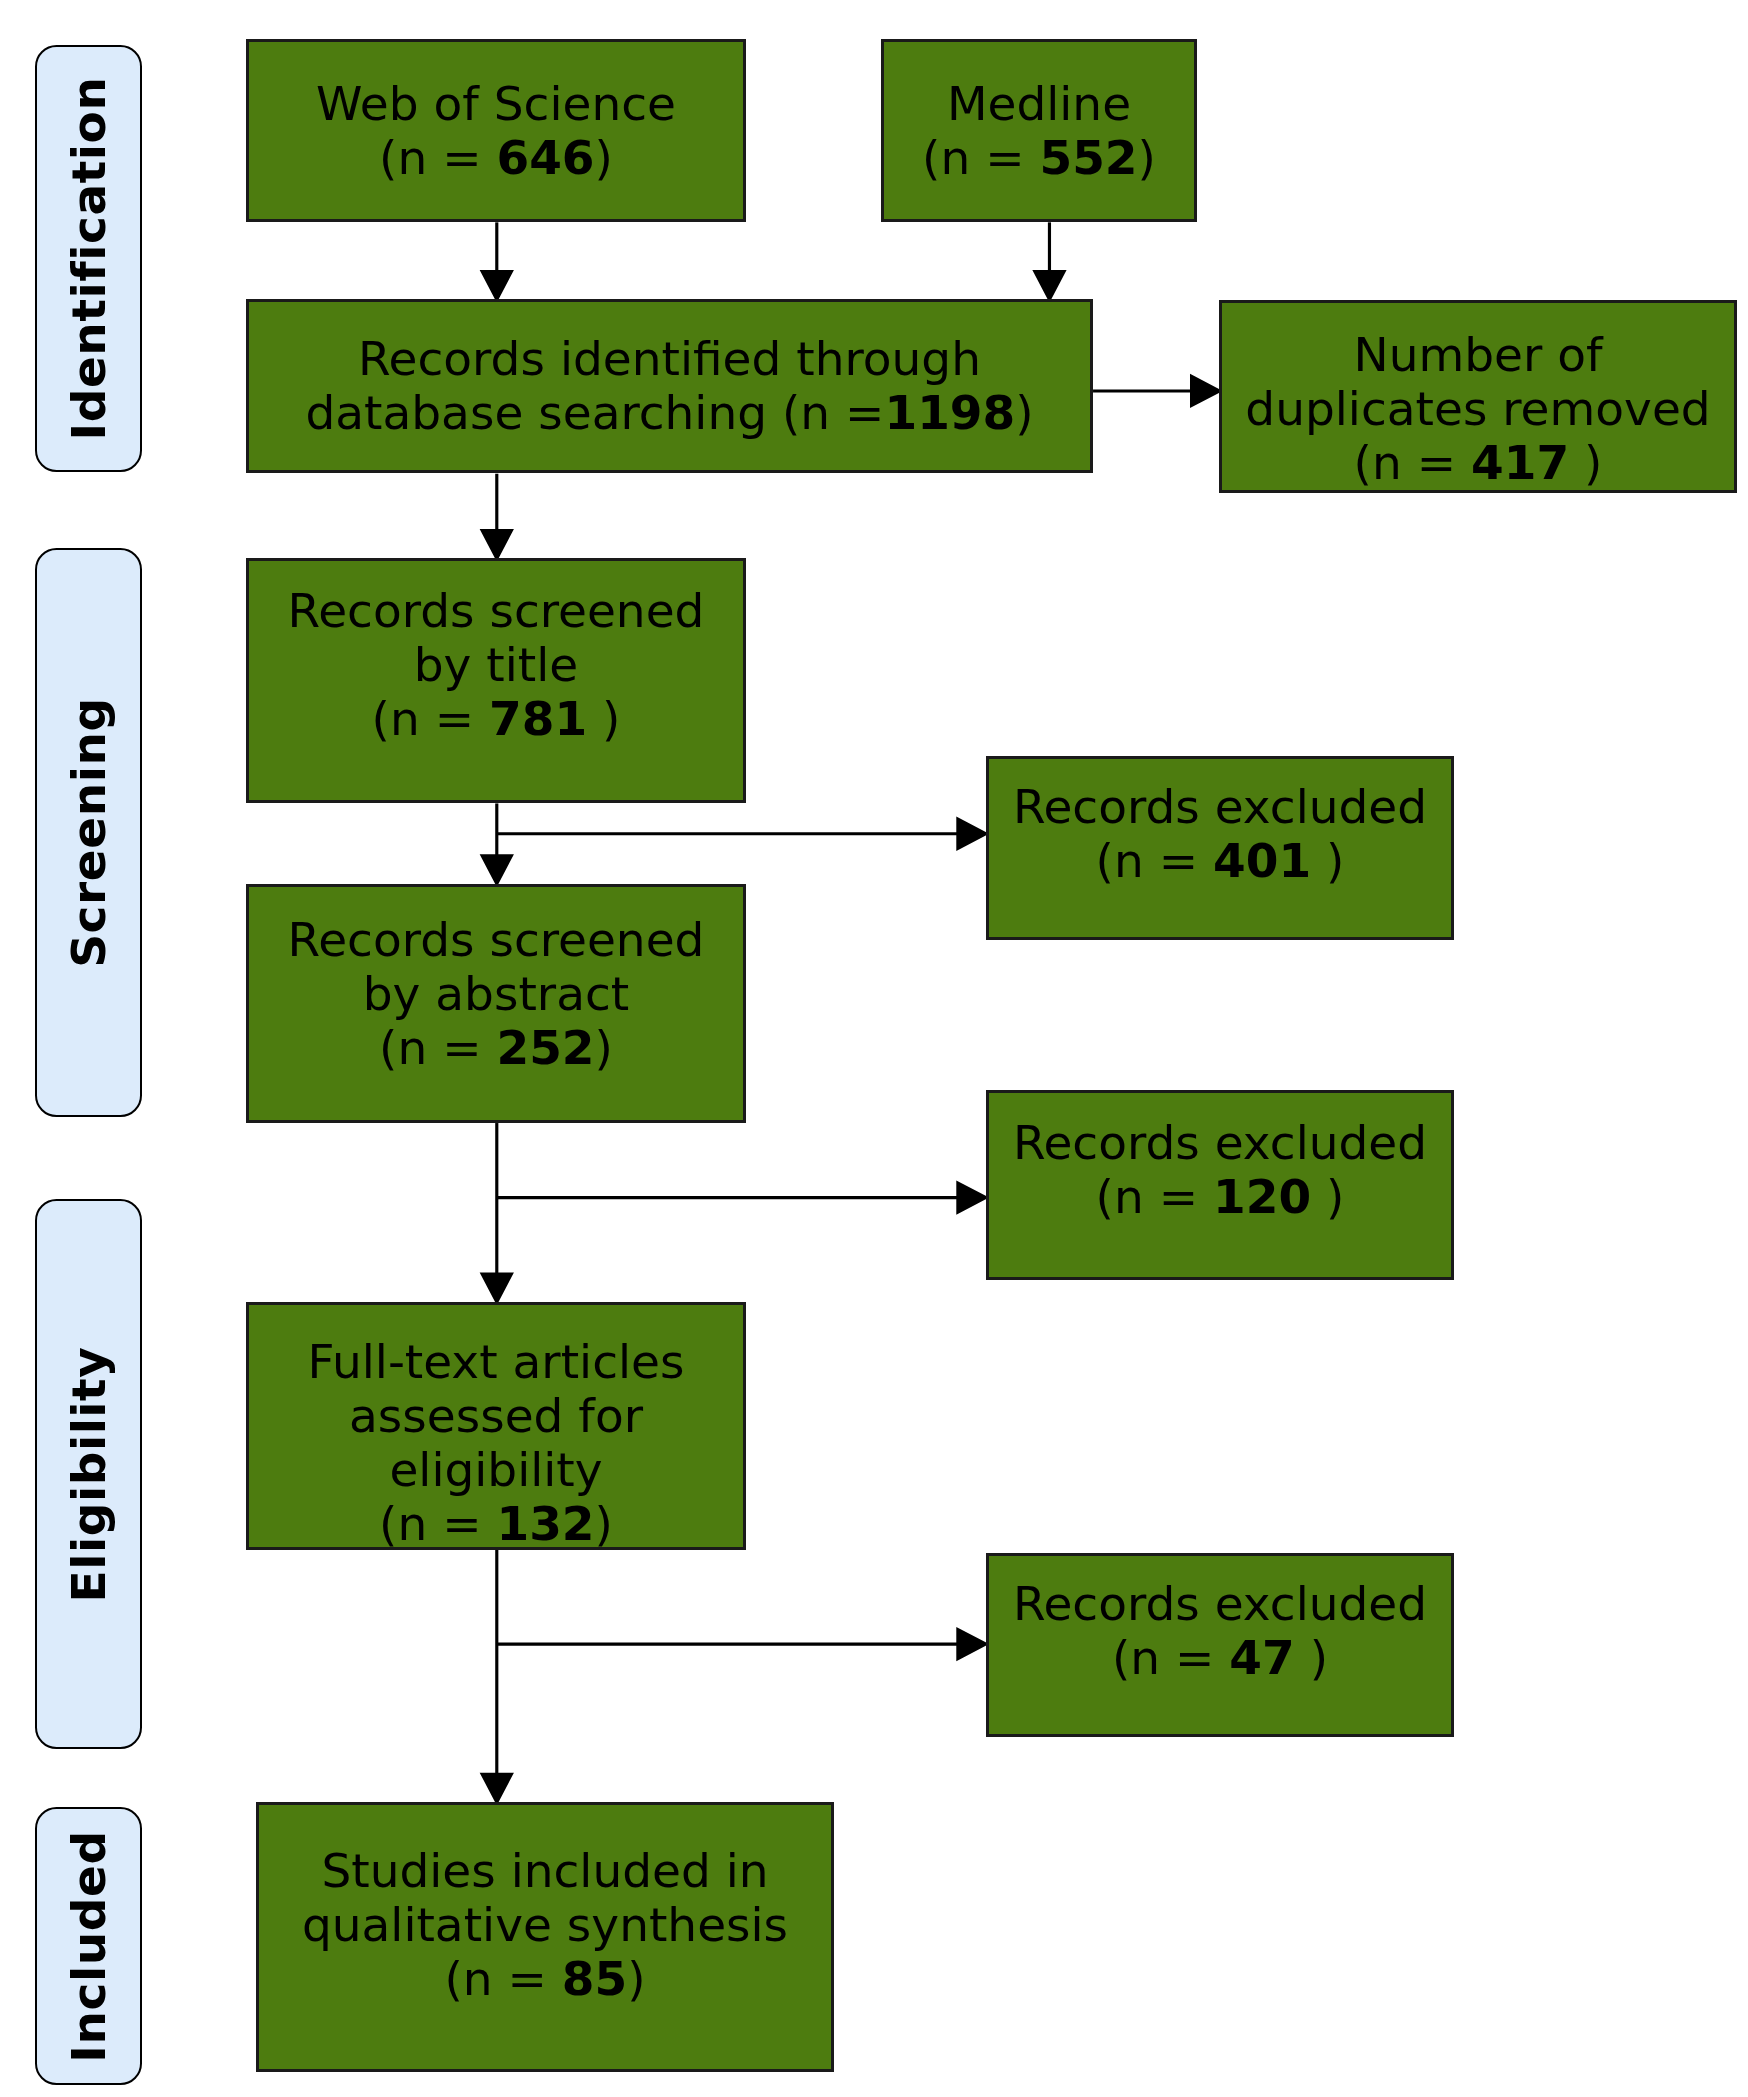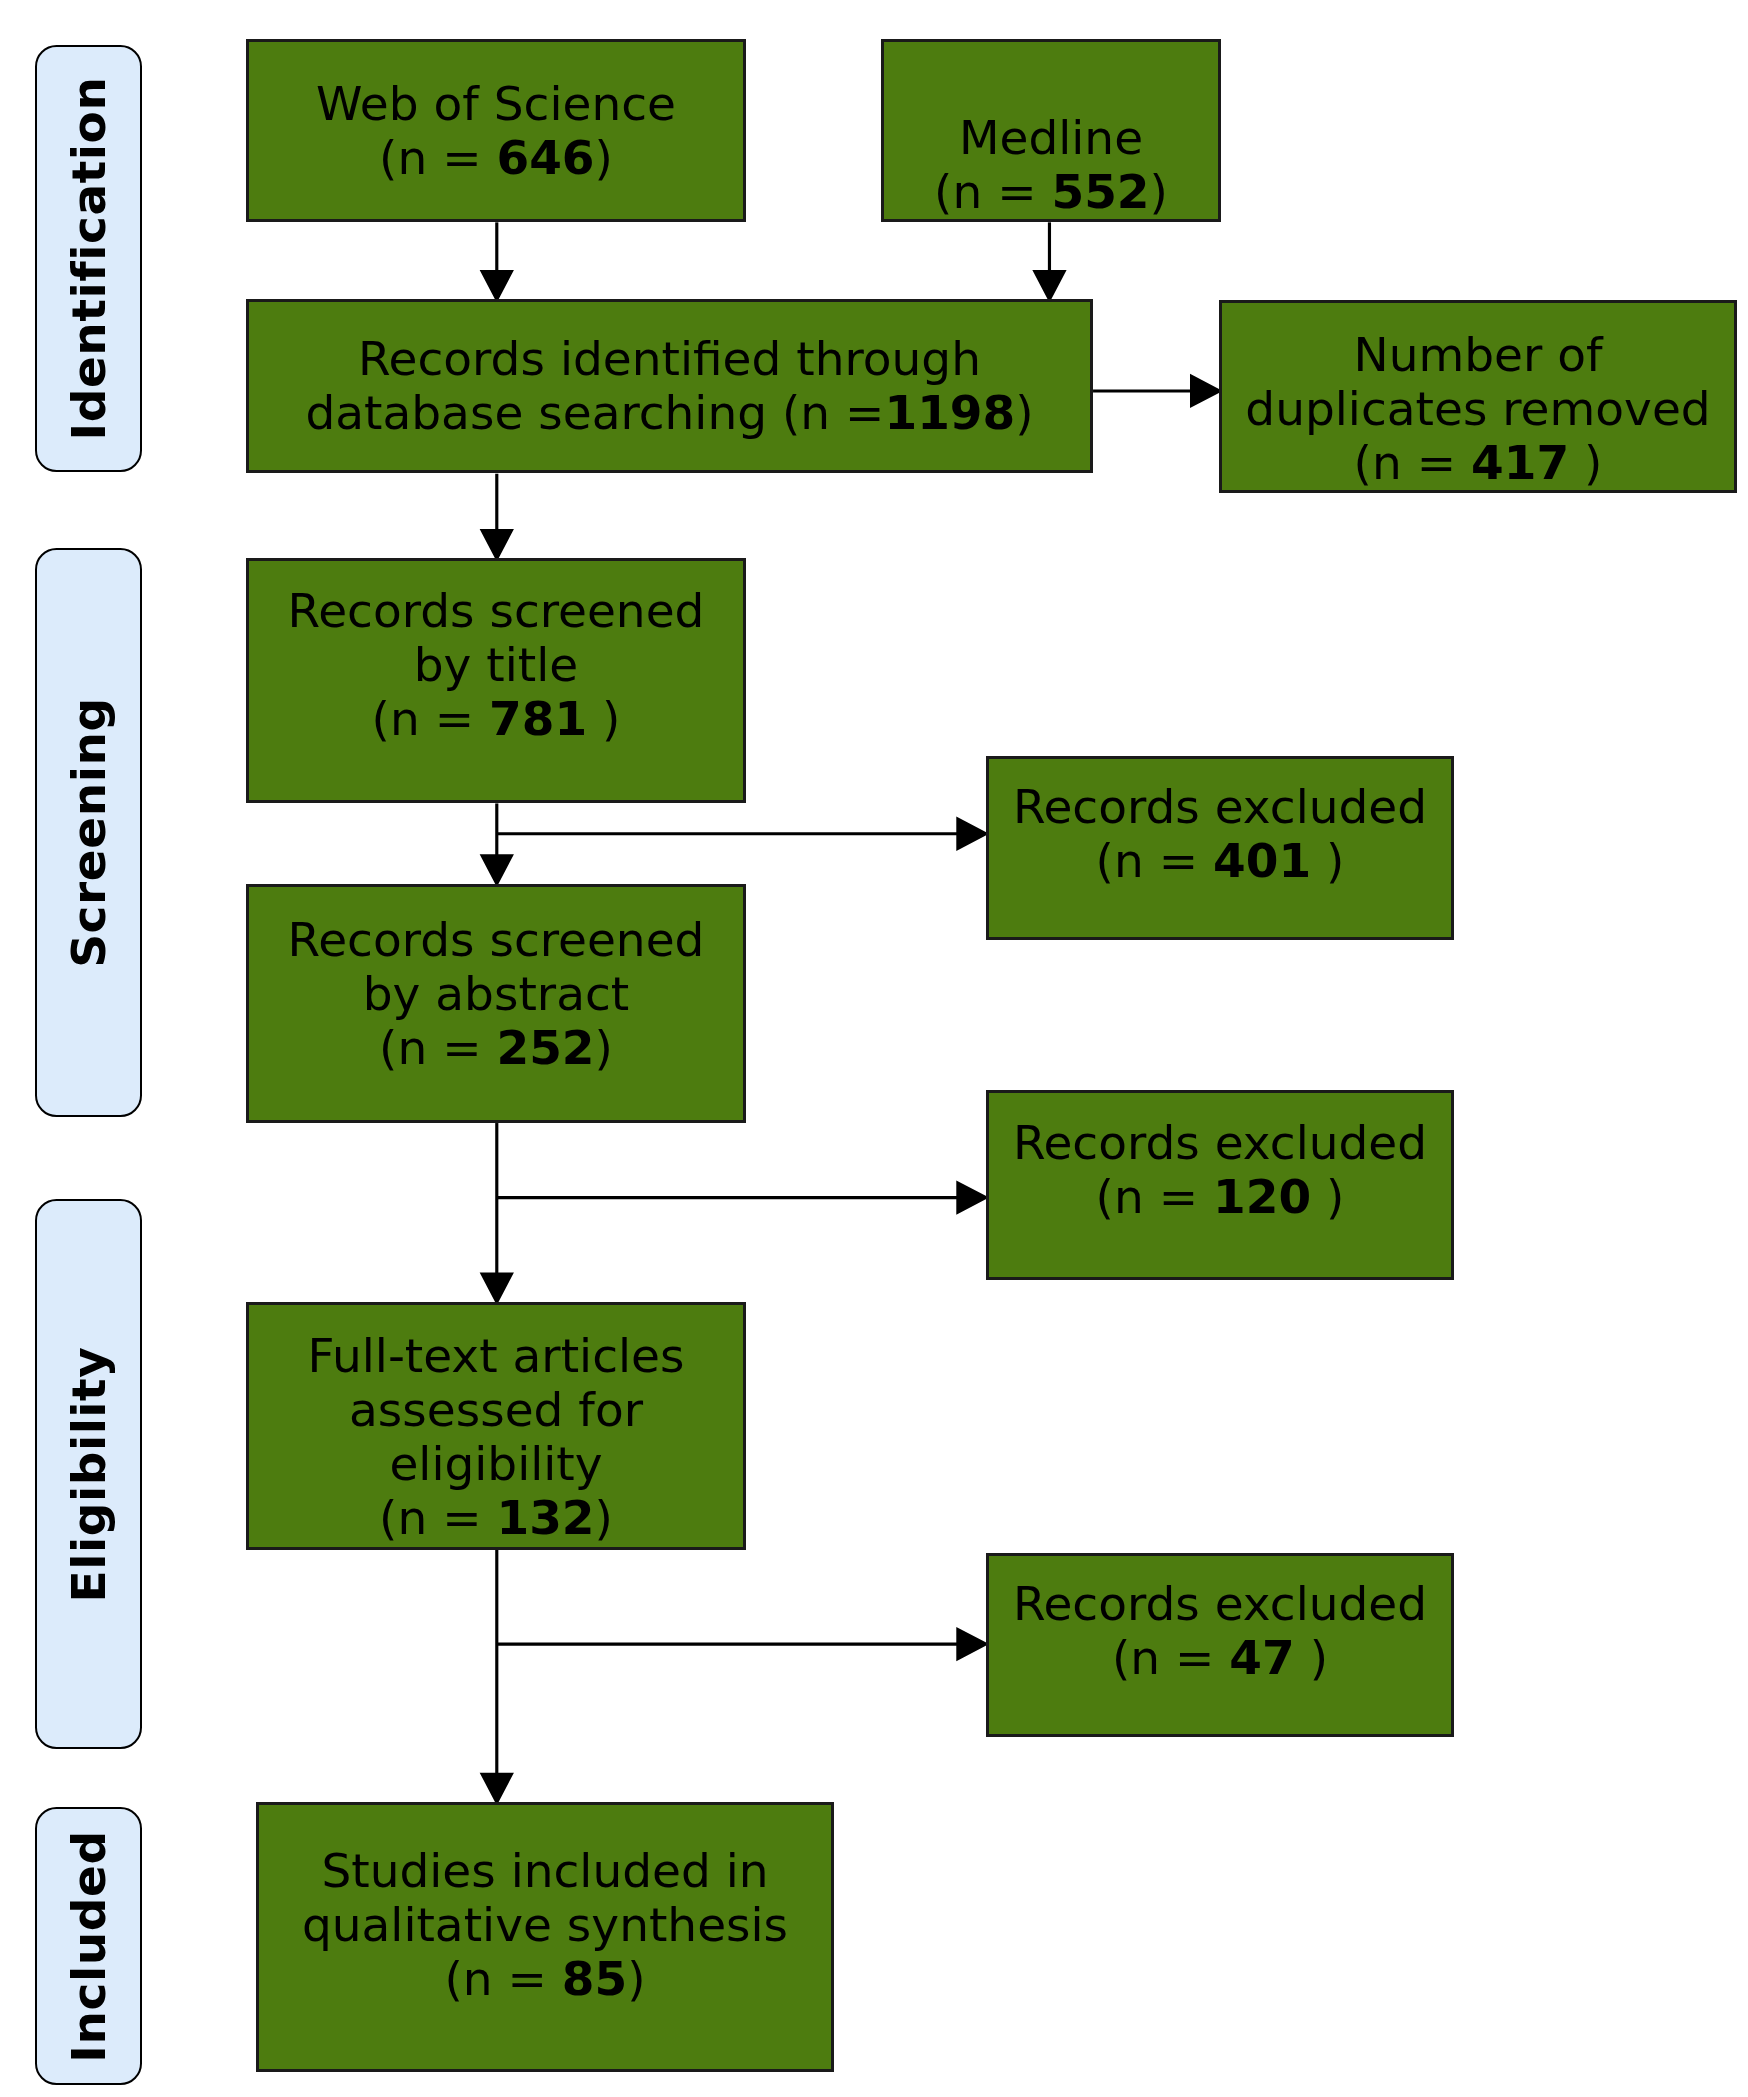--- a/index.html
+++ b/index.html
@@ -54,28 +54,28 @@
     display: flex; flex-direction: column; align-items: center;
     font-size: 47px;
     line-height: 54px;
     color: #000000;
     text-align: center;
   }
   .box .line { white-space: pre; }
   .box .num { font-weight: bold; }
 
   .b-wos        { left: 246px;  top: 39px;   width: 500px;  height: 183px; justify-content: center; }
-  .b-medline    { left: 881px; top: 39px;   width: 340px;  height: 183px; justify-content: flex-end; }
+  .b-medline    { left: 881px; top: 39px;   width: 316px;  height: 183px; justify-content: center; }
   .b-identified { left: 246px;  top: 299px;  width: 847px; height: 174px; justify-content: center; text-align: center; }
   .b-duplicates { left: 1219px; top: 300px;  width: 518px;  height: 193px; justify-content: flex-end; }
   .b-title      { left: 246px;  top: 558px;  width: 500px;  height: 245px; padding-top: 23px; }
   .b-x529       { left: 986px; top: 756px; width: 468px;  height: 184px; padding-top: 21px; }
   .b-abstract   { left: 246px;  top: 884px; width: 500px;  height: 239px; padding-top: 26px; }
   .b-x120       { left: 986px; top: 1090px; width: 468px;  height: 190px; padding-top: 23px; }
-  .b-fulltext   { left: 246px;  top: 1302px; width: 500px;  height: 248px; padding-top: 24px; }
+  .b-fulltext   { left: 246px;  top: 1302px; width: 500px;  height: 248px; padding-top: 30px; }
   .b-x47        { left: 986px; top: 1553px; width: 468px;  height: 184px; padding-top: 21px; }
   .b-studies    { left: 256px;  top: 1802px; width: 578px;  height: 270px; padding-top: 39px; }
 </style>
 </head>
 <body>
 
 <div id="canvas">
 
   <svg id="arrows" viewBox="0 0 2768 3320" xmlns="http://www.w3.org/2000/svg">
     <g stroke="#000000" stroke-width="5" fill="#000000">

